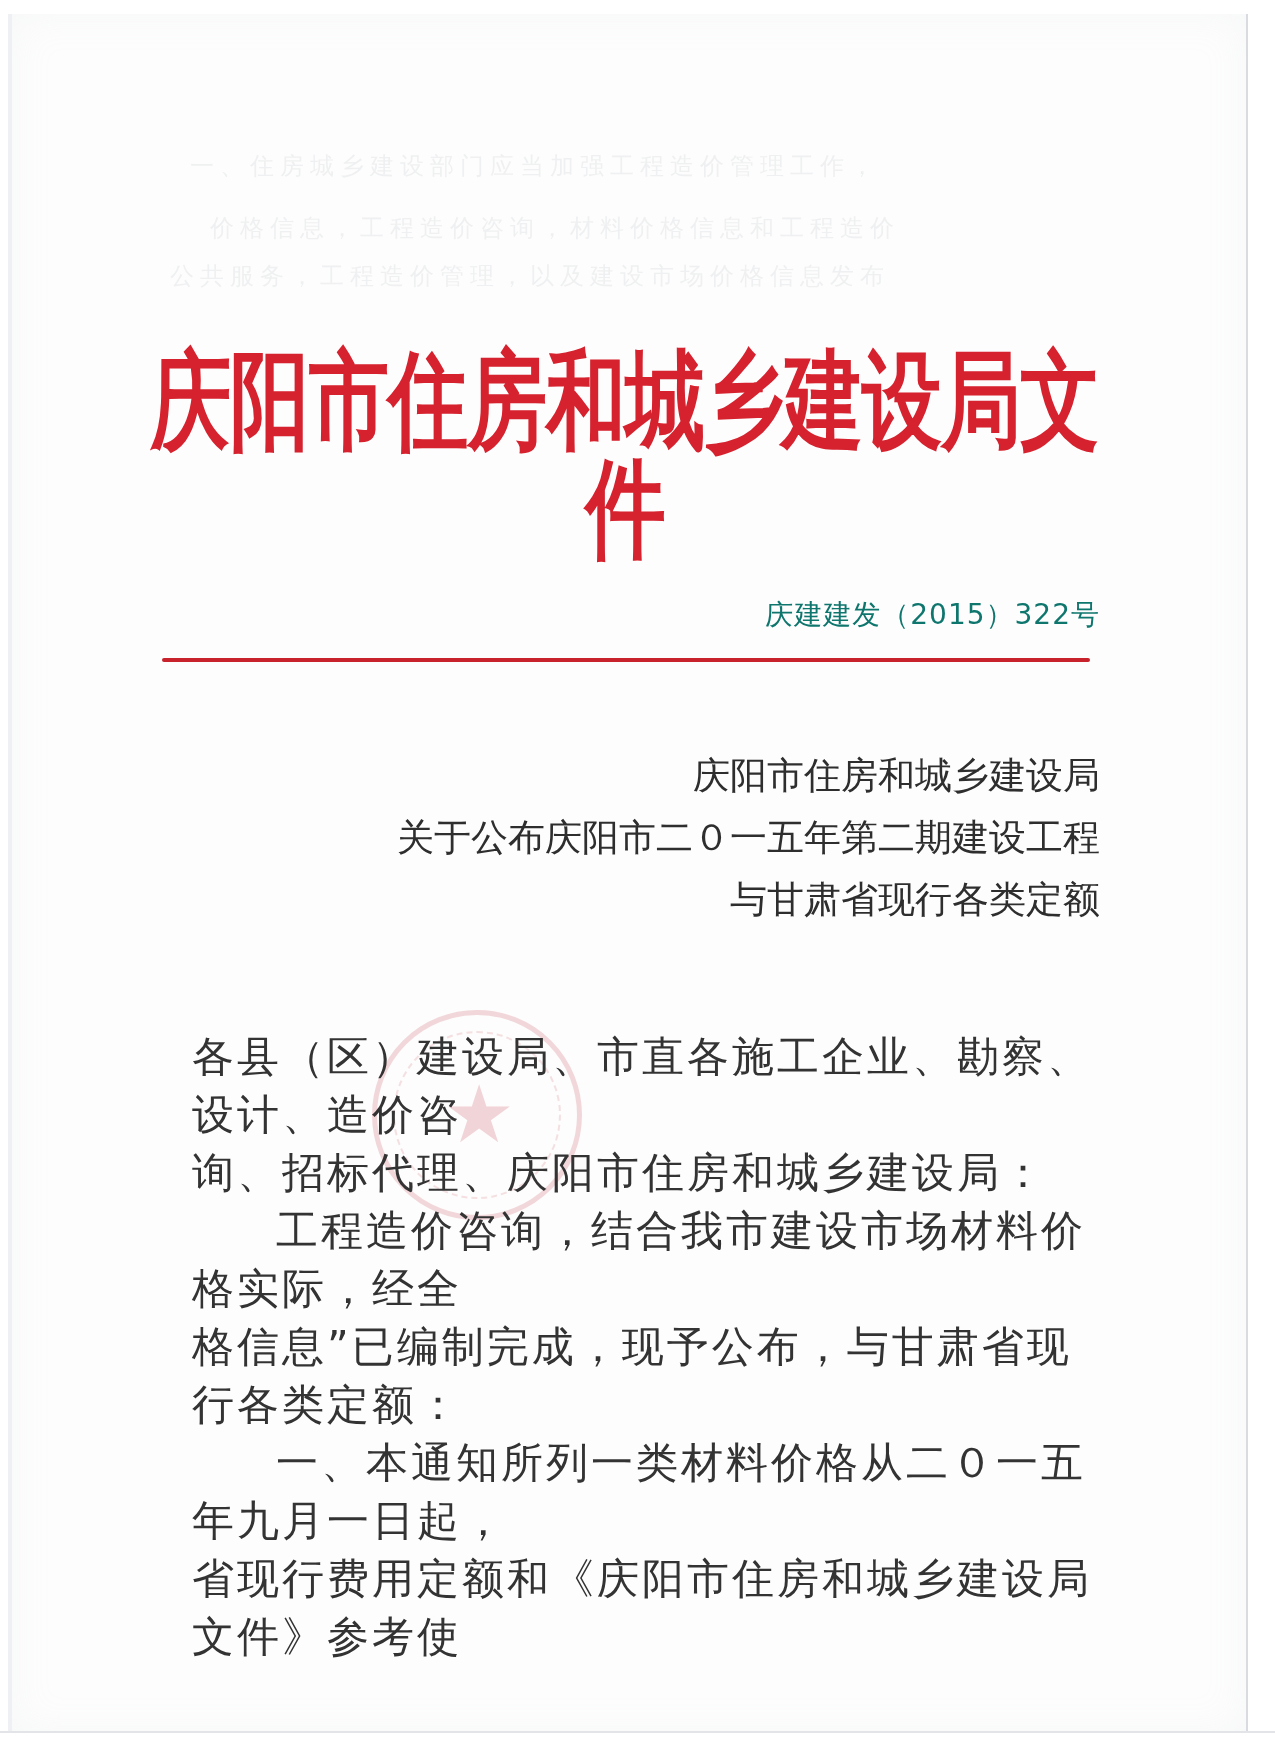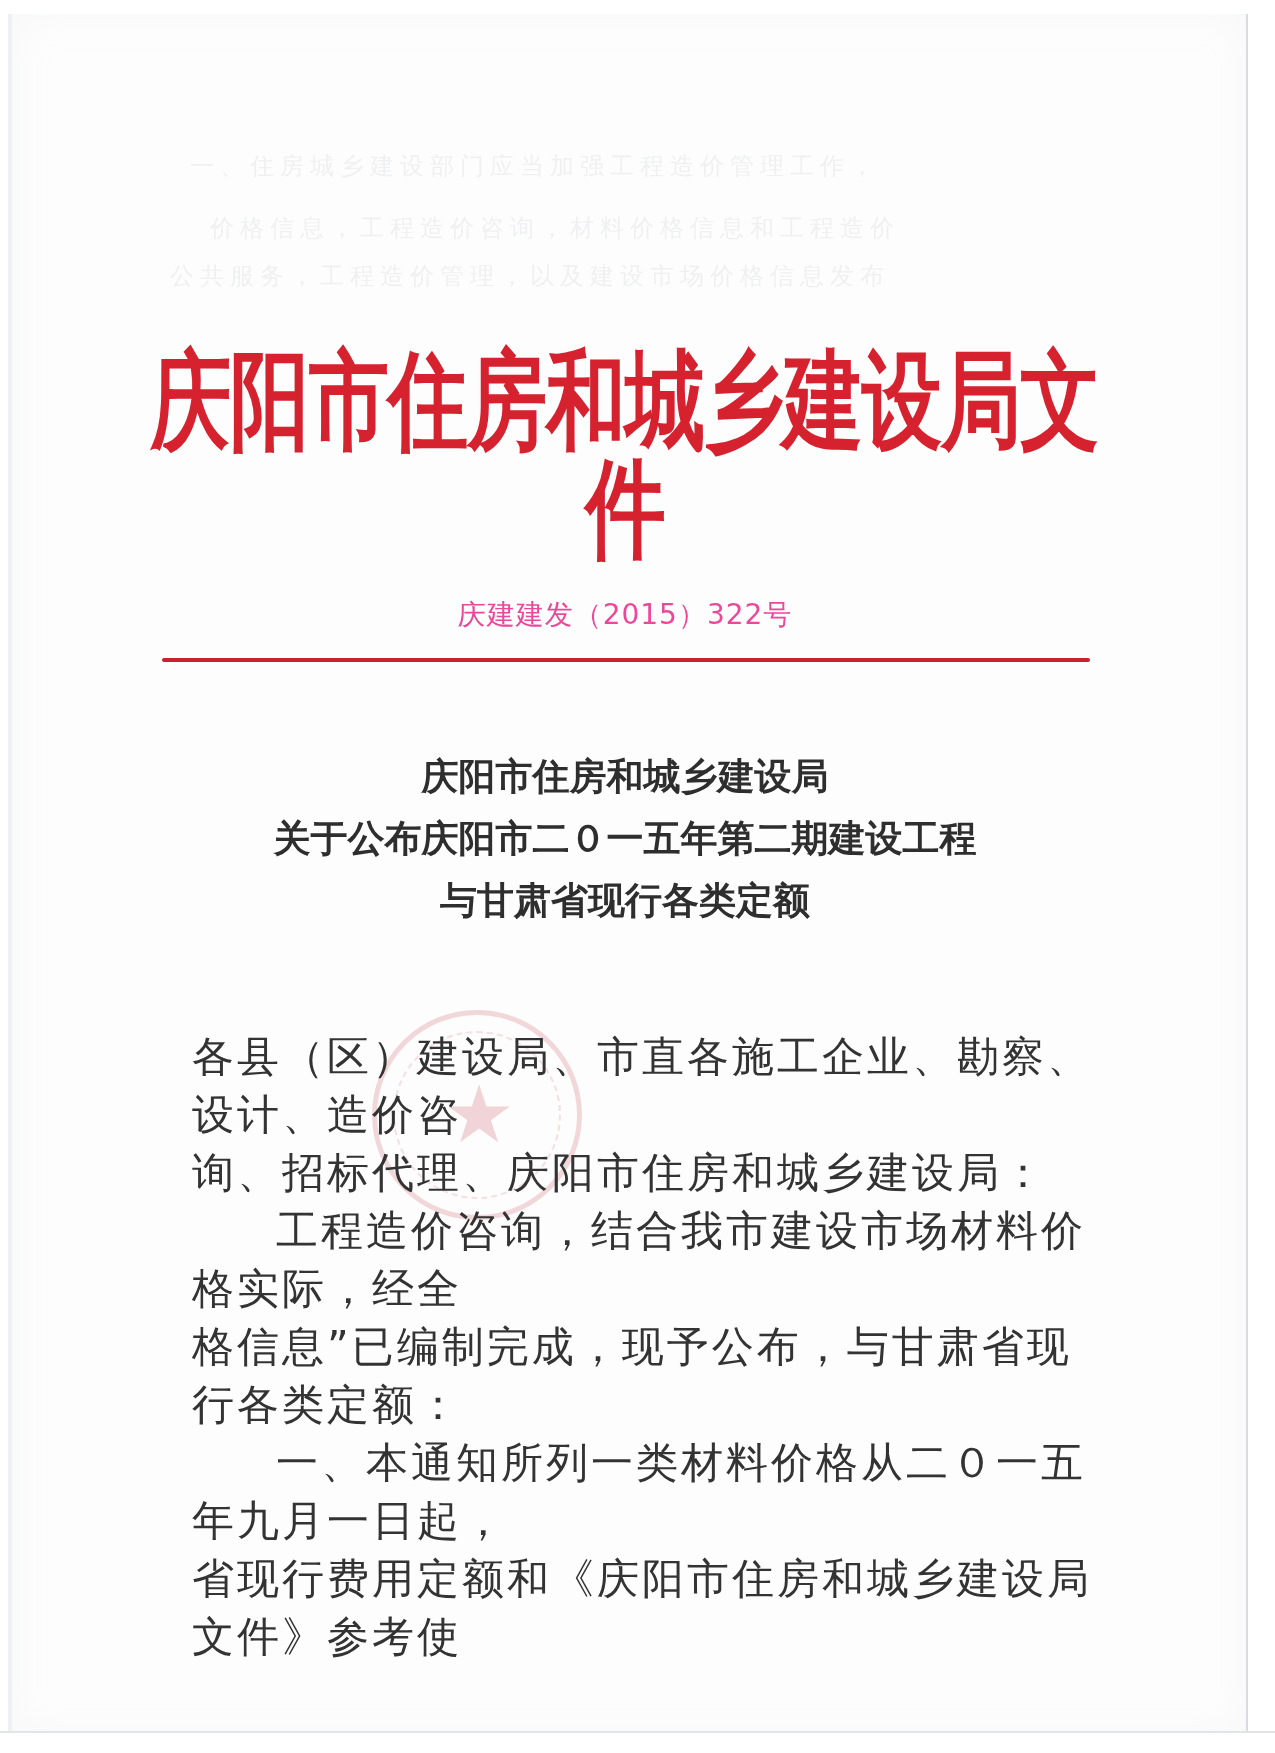--- a/index.html
+++ b/index.html
@@ -55,44 +55,44 @@
       letter-spacing: -1px;
       transform: scaleY(1.35);
       transform-origin: top center;
       line-height: 1;
     }
     .doc-number {
       position: absolute;
       left: 150px;
       top: 596px;
       width: 950px;
-      text-align: center;
-      color: #ec4899;
+      text-align: right;
+      color: #0f766e;
       font-family: "DejaVu Sans", sans-serif;
       font-size: 28px;
       letter-spacing: 1px;
     }
     .red-rule {
       position: absolute;
       left: 162px;
       top: 658px;
       width: 928px;
       height: 4px;
       background: #c8222c;
       border-radius: 2px;
     }
     .title-block {
       position: absolute;
       left: 150px;
       top: 745px;
       width: 950px;
-      text-align: center;
+      text-align: right;
       color: #2e2e2e;
       font-family: "DejaVu Serif", serif;
-      font-weight: bold;
+      font-weight: normal;
       font-size: 37px;
       line-height: 62px;
     }
     .title-line { display: block; }
     .body-text {
       position: absolute;
       left: 192px;
       top: 1028px;
       width: 920px;
       color: #333333;

